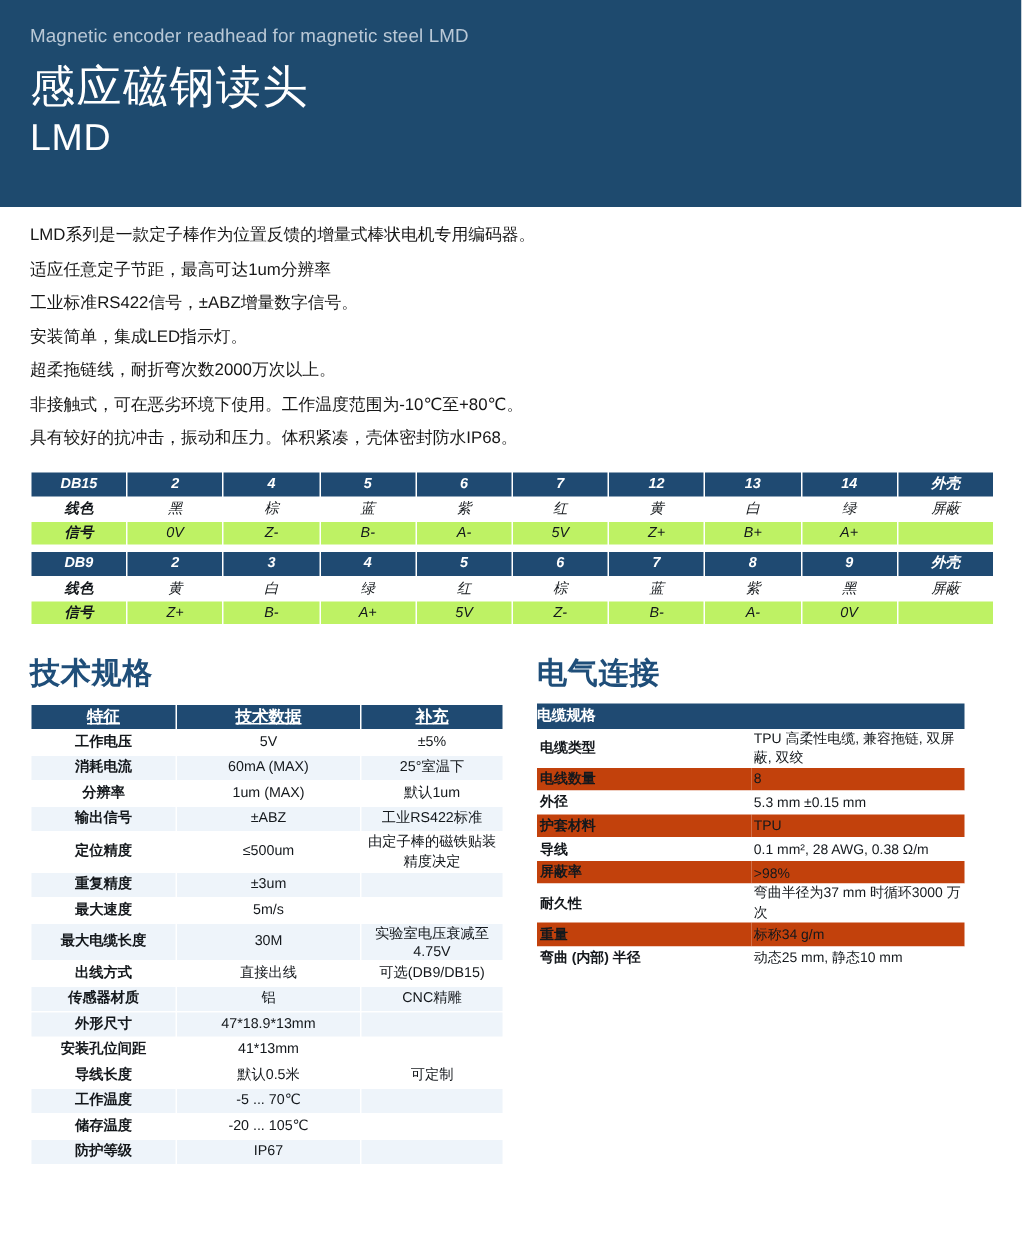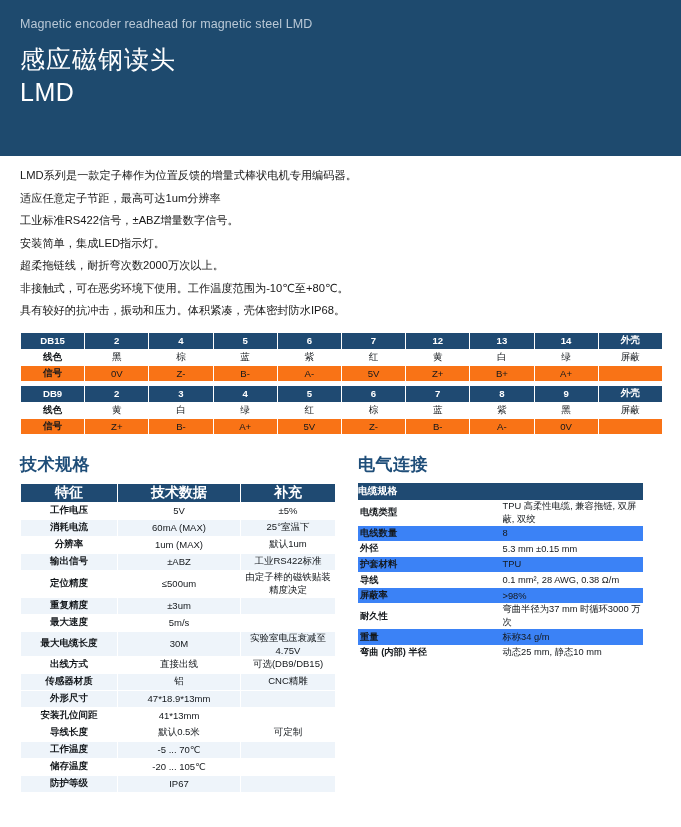--- a/index.html
+++ b/index.html
@@ -11,35 +11,35 @@
     height: 827px;
     background: #ffffff;
     font-family: "Liberation Sans", "DejaVu Sans", sans-serif;
     color: #1a1a1a;
     overflow: hidden;
   }
 
   
   .hero {
     background: #1e4a6e;
-    height: 156px;
+    height: 138px;
     box-sizing: border-box;
     padding: 16px 0 0 20px;
     position: relative;
   }
   .hero-sub {
     color: #b9c8d6;
     font-size: 12.5px;
     letter-spacing: .1px;
     line-height: 16px;
     margin-bottom: 10px;
   }
   .hero-title {
     color: #ffffff;
-    font-size: 25px;
+    font-size: 30px;
     font-weight: 400;
     line-height: 34px;
     letter-spacing: 1px;
   }
   .hero-model {
     color: #ffffff;
     font-size: 25px;
     font-weight: 400;
     line-height: 32px;
     letter-spacing: .5px;
@@ -67,67 +67,69 @@
     table-layout: fixed;
   }
   table.pin td {
     font-size: 9.6px;
     height: 15px;
     text-align: center;
     vertical-align: middle;
     color: #14181c;
     background: #ffffff;
     padding: 0;
+    font-style: italic;
   }
   table.pin tr.hdr td {
     background: #1f4a72;
     color: #ffffff;
     font-weight: bold;
     height: 16px;
   }
   table.pin tr.alt td {
-    background: #f97316;
+    background: #bef264;
   }
   table.pin td.rowlabel {
     font-weight: bold;
   }
   .pin-gap { height: 3px; }
 
   
   .cols {
     display: flex;
     padding: 18px 18px 0 20px;
     gap: 25px;
   }
   .col-left  { width: 313px; flex: none; }
   .col-right { width: 285px; flex: none; }
 
   .sect-title {
     color: #1f4e79;
-    font-size: 17px;
+    font-size: 20px;
     font-weight: bold;
     letter-spacing: .5px;
     margin: 0 0 7px 0;
   }
 
   
   table.spec {
     border-collapse: separate;
     border-spacing: 1px 1px;
     width: 100%;
     table-layout: fixed;
   }
   table.spec th {
     background: #1f4a72;
     color: #ffffff;
-    font-size: 14px;
+    font-size: 11px;
     font-weight: bold;
     height: 16px;
     text-align: center;
     padding: 0;
+    text-decoration: underline;
   }
   table.spec td {
     font-size: 9.5px;
     height: 16px;
     text-align: center;
     color: #14181c;
     background: #ffffff;
     padding: 0 2px;
   }
   table.spec td.feat {
@@ -159,21 +161,21 @@
     color: #14181c;
     background: #ffffff;
     padding: 0 0 0 2px;
     vertical-align: middle;
   }
   table.cable td.k {
     font-weight: bold;
     width: 95px;
   }
   table.cable tr.alt td {
-    background: #3b82f6;
+    background: #c2410c;
   }
 </style>
 </head>
 <body>
 
 <div class="hero">
   <div class="hero-sub">Magnetic encoder readhead for magnetic steel LMD</div>
   <div class="hero-title">感应磁钢读头</div>
   <div class="hero-model">LMD</div>
 </div>

